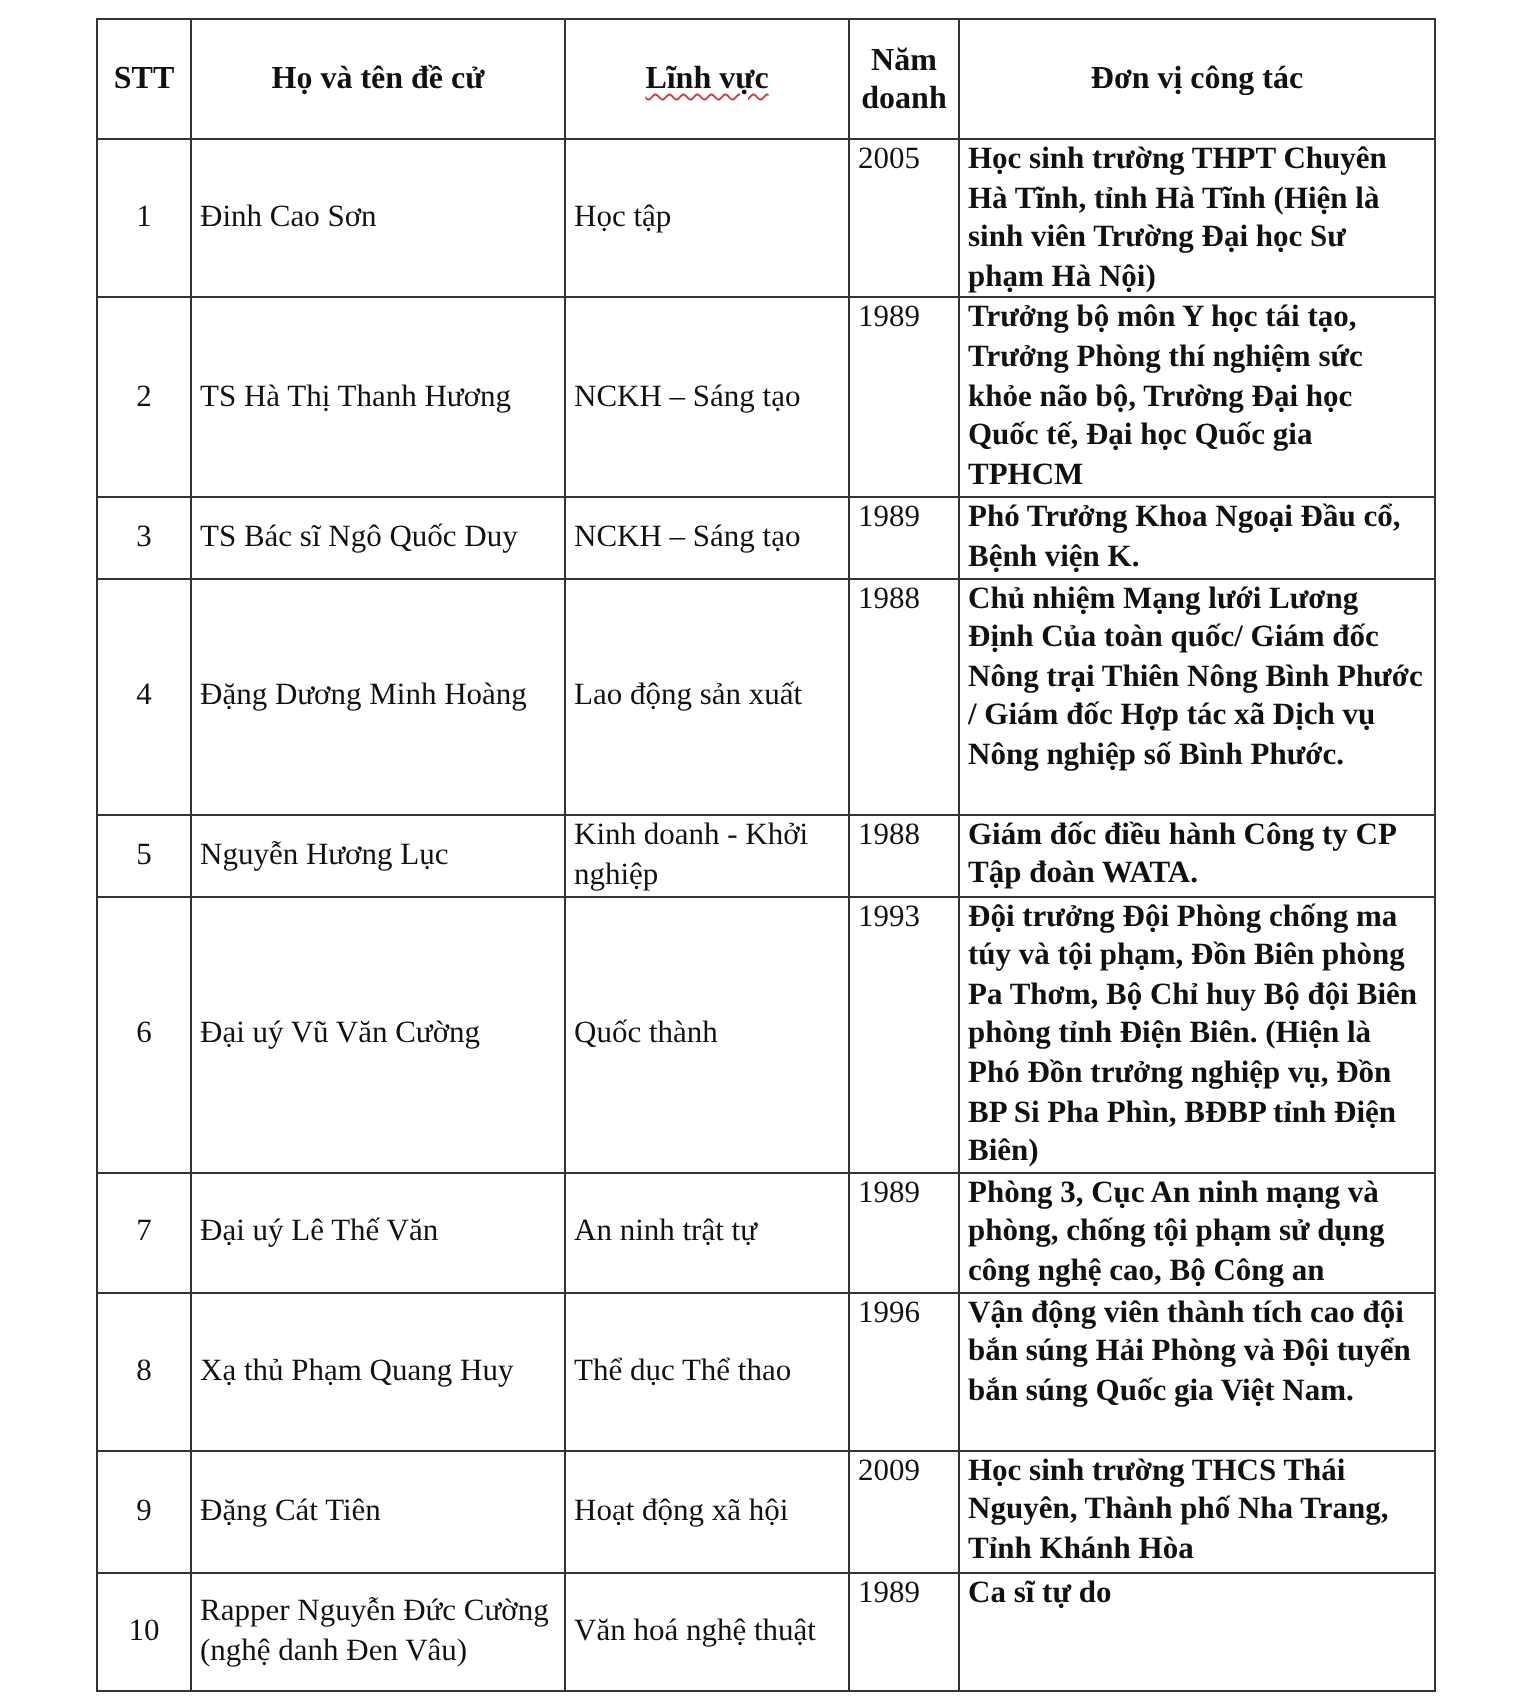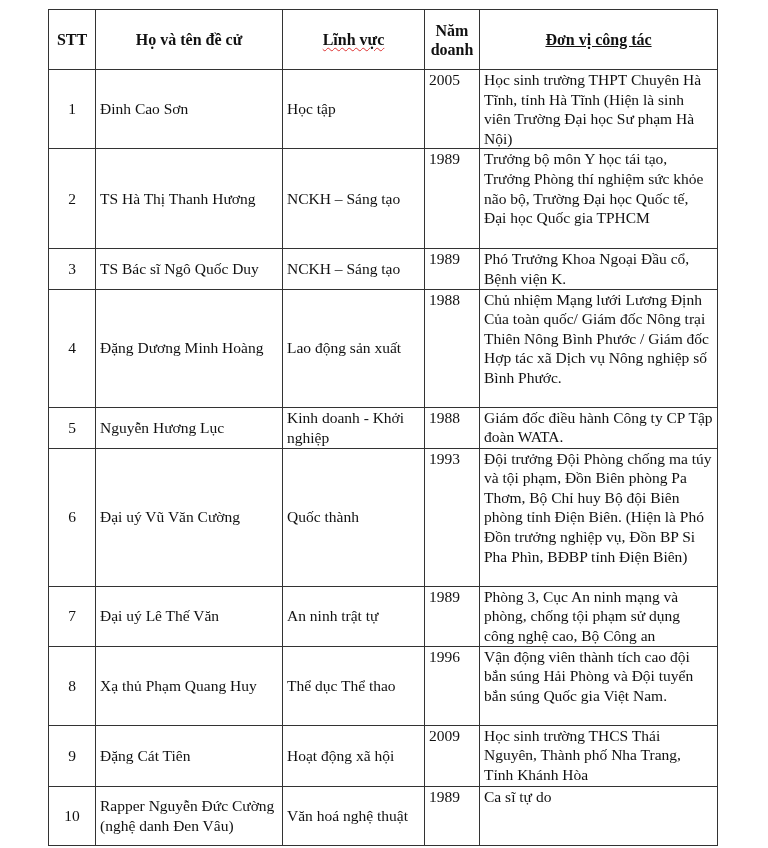--- a/index.html
+++ b/index.html
@@ -2,25 +2,25 @@
 <html><head>
 <meta charset="utf-8">
 <style>
   html, body { margin: 0; padding: 0; background: #ffffff; }
   body { width: 768px; height: 848px; position: relative; overflow: hidden;
          font-family: "Liberation Serif", "DejaVu Serif", serif; color: #111; }
   table.cands { position: absolute; left: 48px; top: 9px; border-collapse: collapse;
                 width: 669px; table-layout: fixed; font-size: 15.5px; line-height: 19.6px; }
   table.cands td, table.cands th { border: 1.3px solid #333; padding: 0 4px; }
   table.cands th { font-weight: bold; text-align: center; vertical-align: middle; font-size: 16px; line-height: 19px; }
-  th.h-donvi { vertical-align: top; padding-top: 12px; text-decoration: underline; }
+  th.h-donvi { vertical-align: top; padding-top: 12px; }
   td.stt { text-align: center; vertical-align: middle; }
   td.name, td.field { vertical-align: middle; }
   td.year { vertical-align: top; text-align: left; padding: 0 2px; }
-  td.unit { vertical-align: top; padding-left: 5px; }
+  td.unit { vertical-align: top; padding-left: 5px; font-weight: bold; }
   .sq { text-decoration: underline wavy #d33; text-decoration-thickness: 1px; text-underline-offset: 2px; }
 </style>
 </head>
 <body>
 
 <table class="cands">
   <colgroup>
     <col style="width:47px">
     <col style="width:187px">
     <col style="width:142px">

